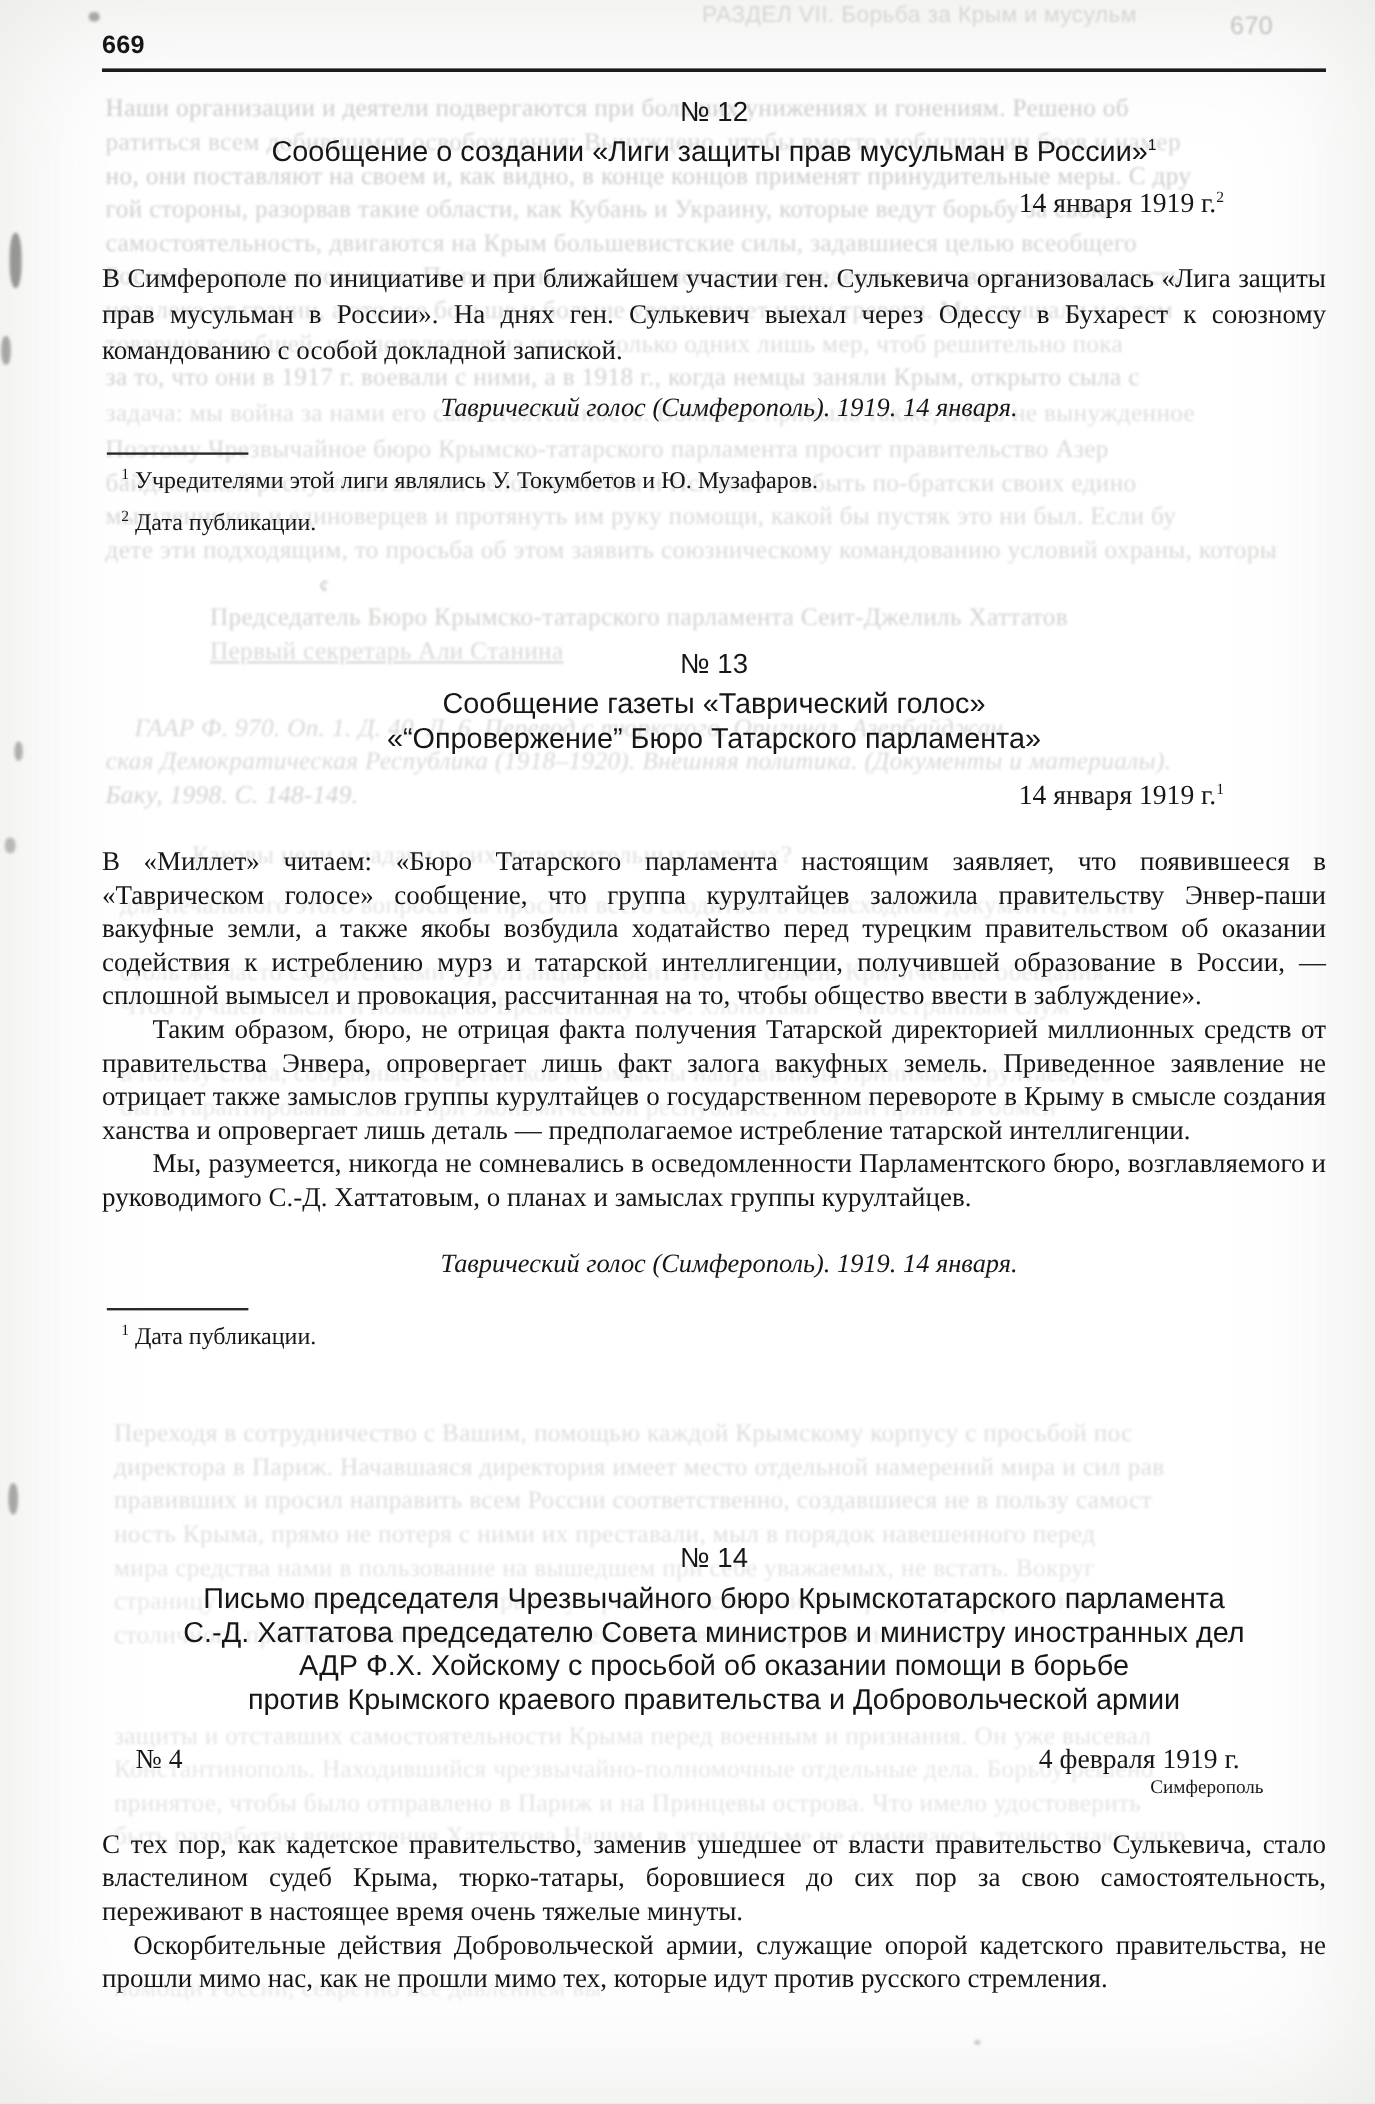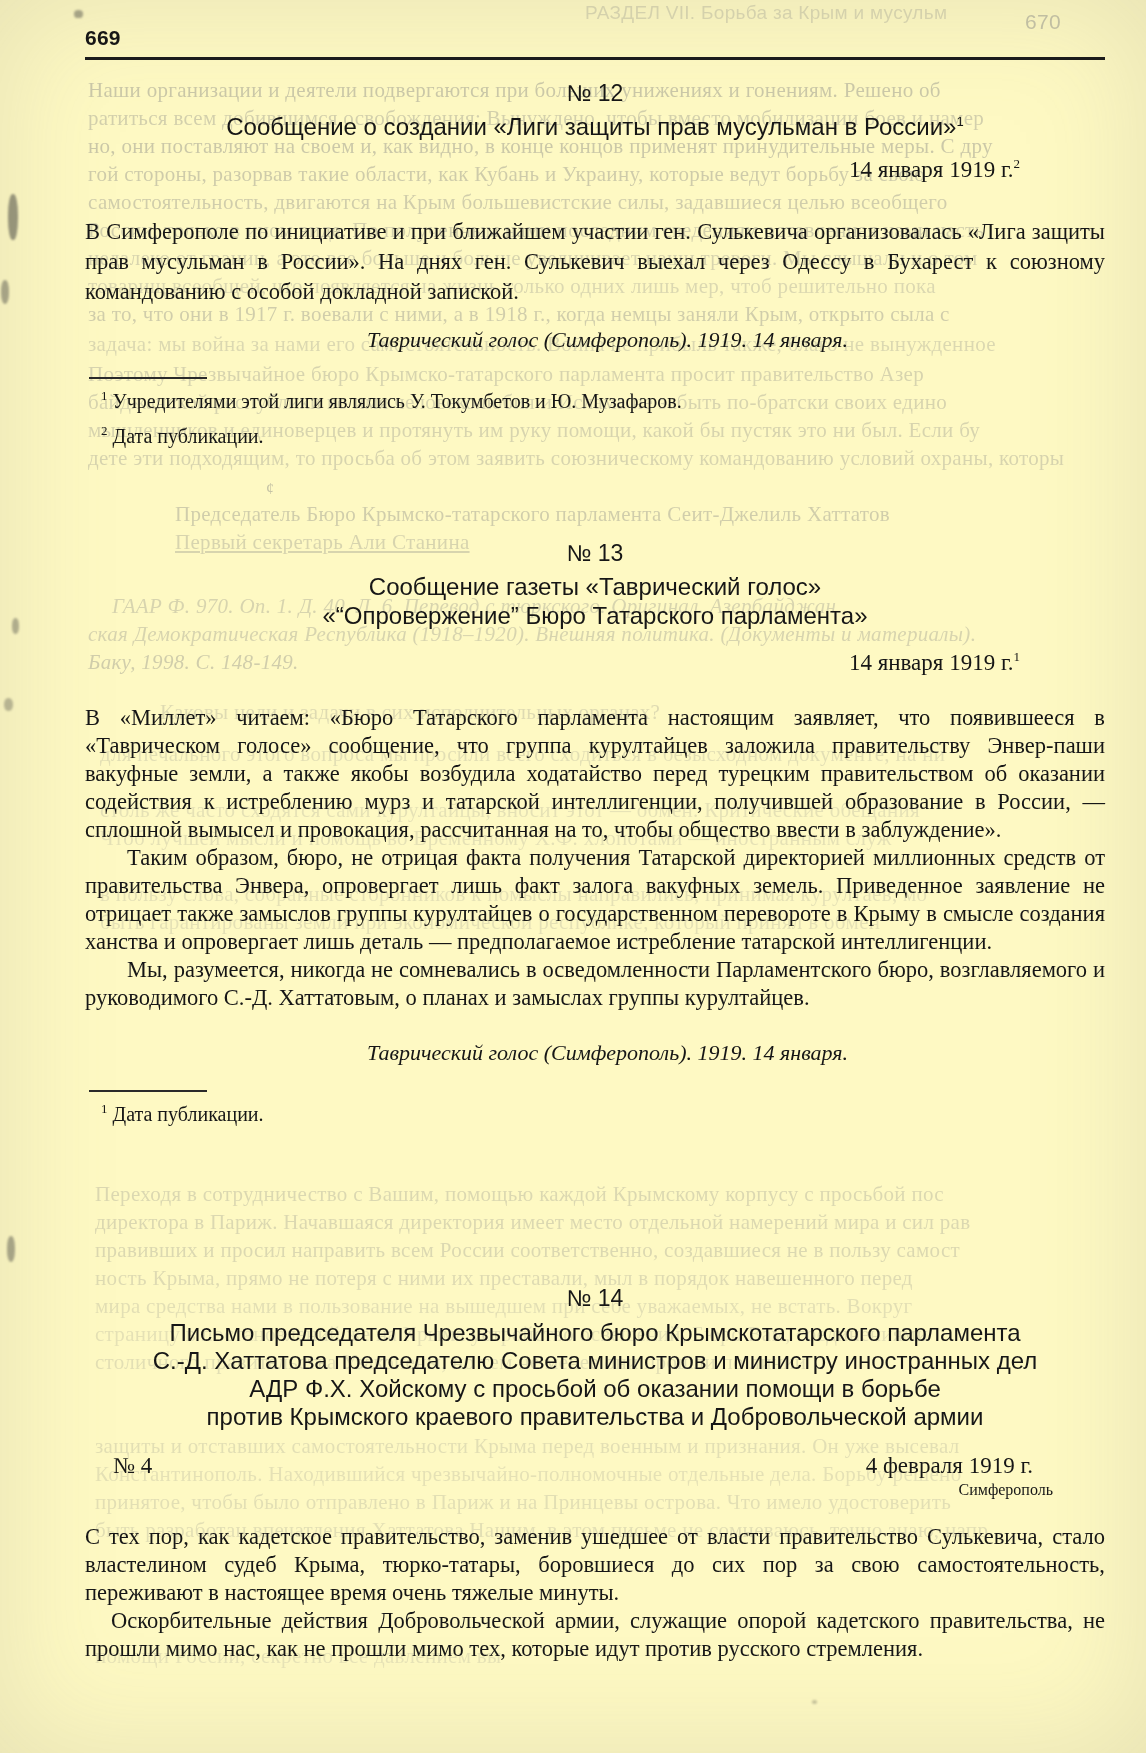--- a/index.html
+++ b/index.html
@@ -1,20 +1,20 @@
 <!DOCTYPE html>
 <html lang="ru"><head>
 <meta charset="utf-8">
 <title>Scanned book page</title>
 <style>
   html,body{margin:0;padding:0;background:#e9e9e6;}
   .page{
     position:relative;
     width:1146px;height:1753px;
-    background:#fef9c3;
+    background:#ffffff;
     overflow:hidden;
     font-family:"Liberation Serif", serif;
     color:#161616;
     box-shadow:inset 0 0 120px rgba(120,120,110,.18);
   }
   
   .ghost-layer{position:absolute;inset:0;z-index:1;pointer-events:none;}
   .ghost-line{
     position:absolute;
     color:#8e8e88;

